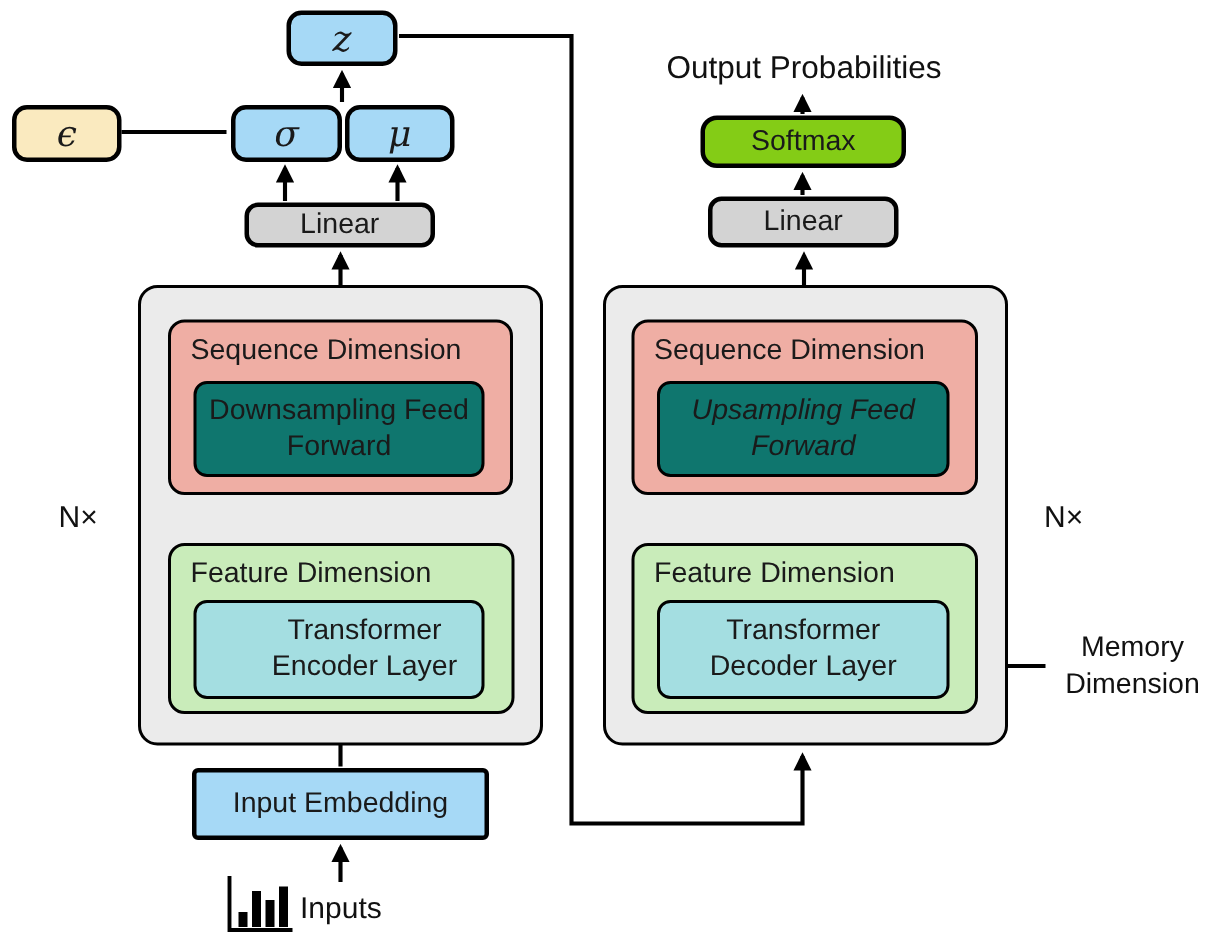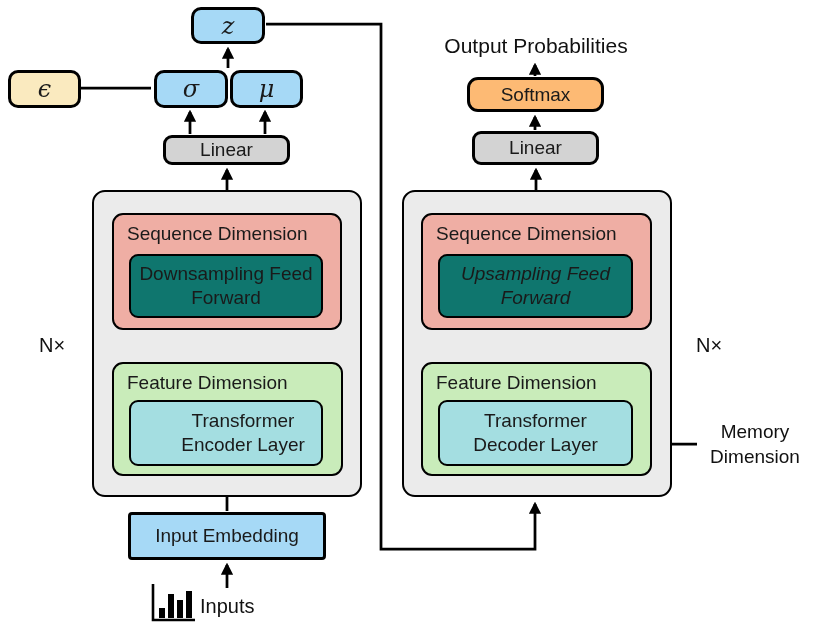--- a/index.html
+++ b/index.html
@@ -12,21 +12,21 @@
 
   .box{
     position:absolute;border:3px solid #000;border-radius:10px;
     display:flex;align-items:center;justify-content:center;
     text-align:center;font-size:19px;color:#1a1a1a;
   }
   .greek{font-family:"DejaVu Serif","DejaVu Sans",serif;font-style:italic;font-size:24px;}
   .blue{background:#a6d9f6;}
   .yellow{background:#faeabf;}
   .graybox{background:#d3d3d3;border-radius:9px;}
-  .pink{background:#fdba74;border-radius:11px;}
+  .pink{background:#84cc16;border-radius:11px;}
 
   .block{
     position:absolute;background:#ebebeb;border:2.5px solid #000;border-radius:13px;
   }
   .section{
     position:absolute;border:2.5px solid #000;border-radius:11px;
     font-size:19px;color:#1a1a1a;padding:8px 0 0 13px;
   }
   .salmon{background:#efaea4;}
   .green{background:#c9ecba;}

